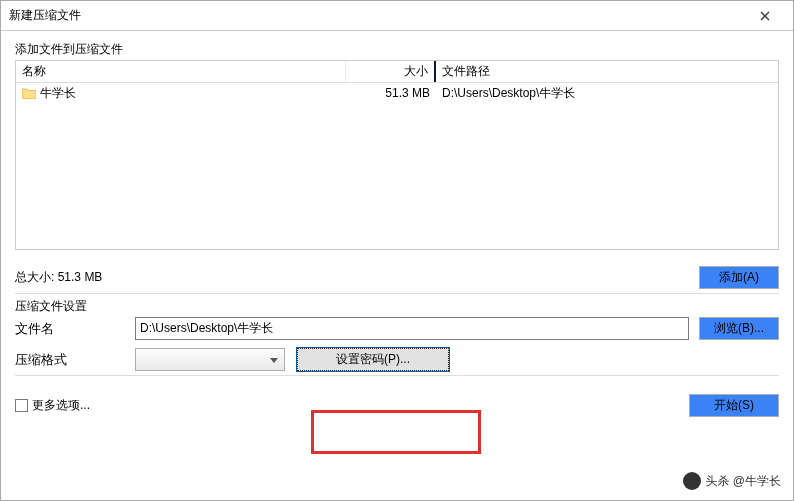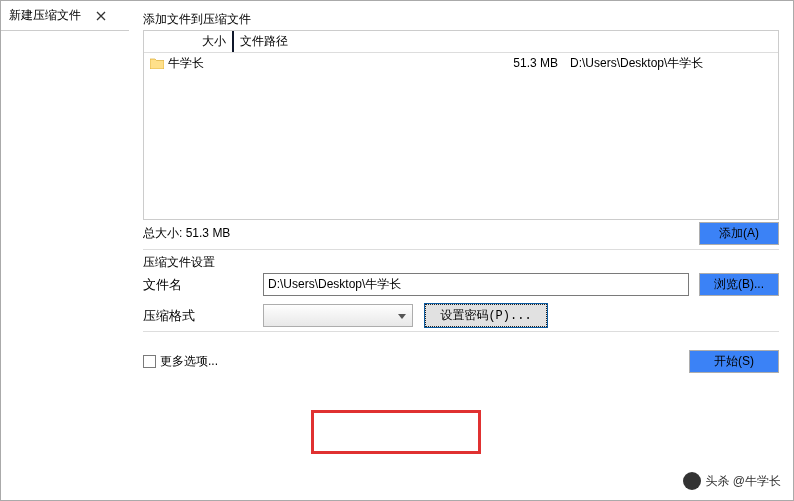--- a/index.html
+++ b/index.html
@@ -1,53 +1,53 @@
 <!DOCTYPE html>
 <html><head>
   <meta charset="utf-8">
   <style>
     * { box-sizing: border-box; margin: 0; padding: 0; font-family: "Microsoft YaHei", "Segoe UI", Tahoma, sans-serif; font-size: 12px; }
     body { background: #f0f0f0; }
-    .window { width: 794px; height: 501px; background: #fff; border: 1px solid #aaa; display: flex; flex-direction: row; position: relative; }
+    .window { width: 794px; height: 501px; background: #fff; border: 1px solid #aaa; display: flex; flex-direction: column; position: relative; }
     .titlebar { height: 30px; background: #fff; border-bottom: 1px solid #ccc; display: flex; align-items: center; padding: 0 8px; }
     .titlebar-title { flex: 1; font-size: 12px; color: #000; }
     .titlebar-close { width: 40px; height: 28px; display: flex; align-items: center; justify-content: center; font-size: 14px; color: #333; cursor: default; }
     .body-area { flex: 1; padding: 10px 14px 8px 14px; display: flex; flex-direction: column; }
     .section-label { font-size: 12px; color: #000; margin-bottom: 2px; }
     .file-list { border: 1px solid #ccc; background: #fff; height: 190px; overflow: auto; }
     .file-header { display: flex; border-bottom: 1px solid #ddd; background: #fff; height: 22px; align-items: center; }
     .col-name-h { flex: 0 0 330px; padding: 2px 6px; border-right: 1px solid #eee; }
     .col-size-h { flex: 0 0 90px; padding: 2px 6px; text-align: right; border-right: 2px solid #0f172a; }
     .col-path-h { flex: 1; padding: 2px 6px; }
     .file-row { display: flex; height: 20px; align-items: center; }
     .col-name { flex: 0 0 330px; padding: 17px 6px; display: flex; align-items: center; gap: 4px; }
     .col-size { flex: 0 0 90px; padding: 1px 6px; text-align: right; }
     .col-path { flex: 1; padding: 1px 6px; }
     .folder-icon { width: 14px; height: 11px; display: inline-block; }
     .folder-icon svg { display: block; }
-    .summary-row { display: flex; align-items: center; margin-top: 2px; justify-content: space-between; }
+    .summary-row { display: flex; align-items: center; margin-top: 16px; justify-content: space-between; }
     .total-size { flex: 1; }
     .btn { height: 23px; padding: 0 14px; border: 1px solid #adadad; background: #3b82f6; font-size: 12px; cursor: default; display: inline-flex; align-items: center; justify-content: center; min-width: 80px; }
     .btn.disabled { color: #888; background: #e6e6e6; border-color: #ccc; }
     .btn-group { display: flex; gap: 8px; }
     .hr { border: none; border-top: 1px solid #ddd; margin: 4px 0; }
     .settings-grid { display: grid; grid-template-columns: 110px 1fr auto; gap: 8px 10px; align-items: center; }
     .field-label { font-size: 13px; }
     .text-input { height: 23px; border: 1px solid #7a7a7a; padding: 2px 4px; width: 100%; background: #fff; }
     .combo { height: 23px; border: 1px solid #adadad; background: linear-gradient(#fefefe,#e8e8e8); width: 150px; position: relative; display: flex; align-items: center; padding: 0 4px; }
     .combo::after { content: ""; position: absolute; right: 6px; top: 50%; margin-top: -2px; border-left: 4px solid transparent; border-right: 4px solid transparent; border-top: 5px solid #555; }
     .format-row { display: flex; align-items: center; gap: 12px; }
     .red-box { position: absolute; border: 3px solid #e03131; pointer-events: none; }
     .checkbox-row { display: flex; align-items: center; gap: 4px; }
     .checkbox { width: 13px; height: 13px; border: 1px solid #7a7a7a; background: #fff; display: inline-block; }
     .footer { display: flex; align-items: center; margin-top: 14px; }
     .footer .spacer { flex: 1; }
     .watermark { position: absolute; right: 8px; bottom: 8px; font-size: 13px; color: #333; background: rgba(255,255,255,0.5); padding: 2px 4px; display: flex; align-items: center; gap: 4px; }
     .wm-av { width: 18px; height: 18px; border-radius: 50%; background: #333; display: inline-block; }
-    .pw-btn { border: 1px dotted #222; outline: 1px solid #0a5aa0; background: #e1e1e1; height: 23px; width: 122px; display: inline-flex; align-items: center; justify-content: center; font-family: Liberation Mono, monospace; }
+    .pw-btn { border: 1px dotted #222; outline: 1px solid #0a5aa0; background: #e1e1e1; height: 23px; width: 152px; display: inline-flex; align-items: center; justify-content: center; }
   </style>
 </head>
 <body>
 
 <div class="window">
 
   <div class="titlebar">
     <div class="titlebar-title">新建压缩文件</div>
     <div class="titlebar-close">
       <svg width="10" height="10" viewBox="0 0 10 10">
@@ -55,20 +55,21 @@
         </svg>
     </div>
   </div>
 
   <div class="body-area">
 
     <div class="section-label">添加文件到压缩文件</div>
 
     <div class="file-list">
       <div class="file-header">
+        <div class="col-name-h">名称</div>
         <div class="col-size-h">大小</div>
         <div class="col-path-h">文件路径</div>
       </div>
       <div class="file-row">
         <div class="col-name">
           <span class="folder-icon">
             <svg width="14" height="11" viewBox="0 0 14 11">
                 <path d="M0 1 h5 l1.5 1.5 H14 V11 H0 Z" fill="#ffe08a" stroke="#d4a017" stroke-width="0.6"></path>
               </svg>
           </span>

